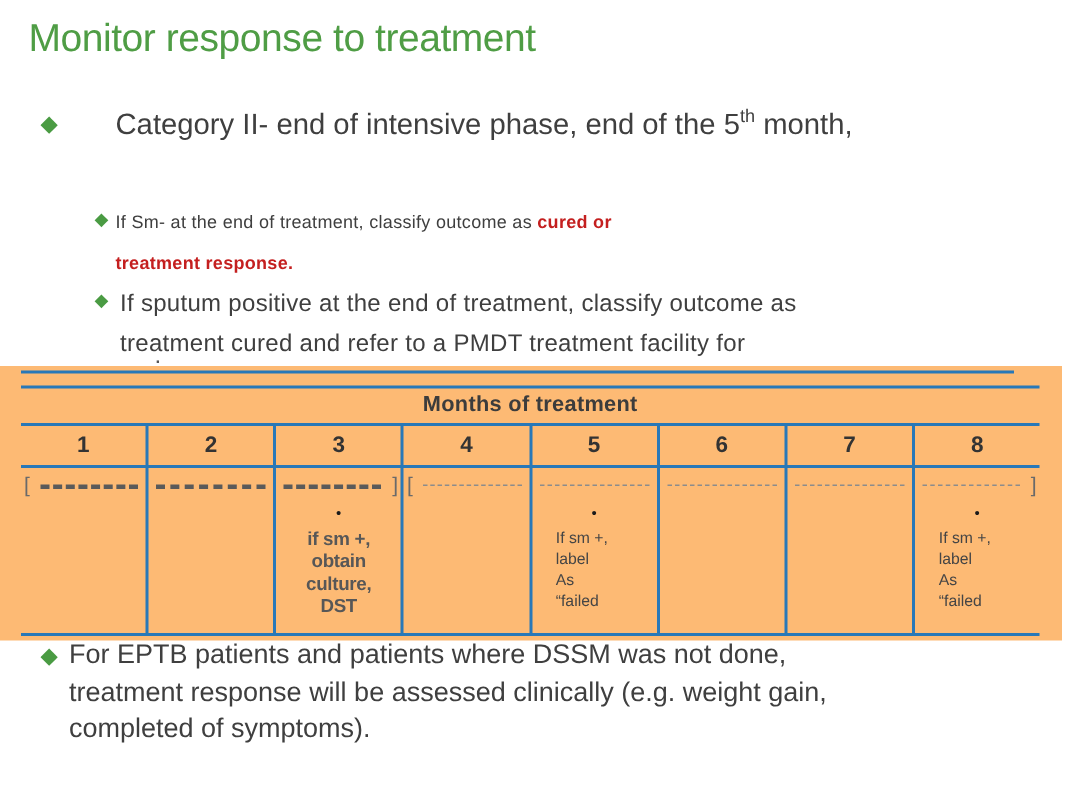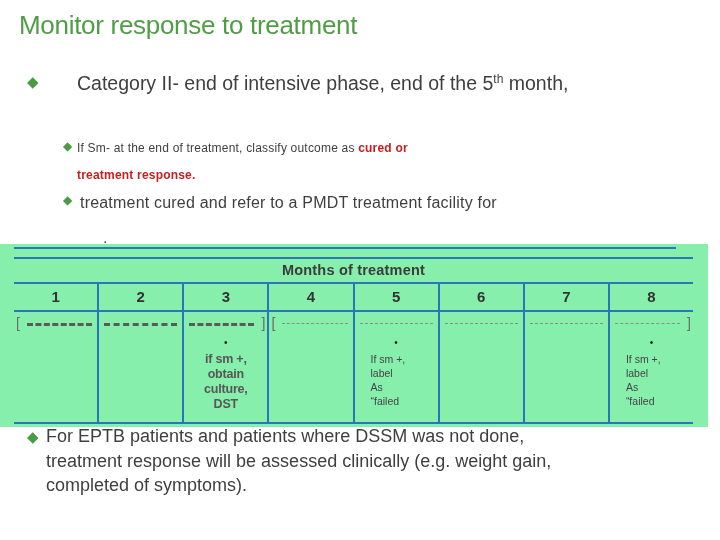--- a/index.html
+++ b/index.html
@@ -22,21 +22,21 @@
   .sb1-text{position:absolute;left:77px;top:135px;font-size:12px;line-height:27px;letter-spacing:0.2px;}
   .sb2-diamond{left:63px;top:193px;}
   .sb2-text{position:absolute;left:80px;top:189px;font-size:16px;line-height:27px;letter-spacing:0.2px;}
   .red{color:var(--red,#c41f1f);font-weight:bold;}
   sup{font-size:62%;line-height:0;}
   .remnant{position:absolute;left:103px;top:229px;font-size:16px;color:#555;}
   .b2-diamond{left:27px;top:428px;}
   .b2-text{position:absolute;left:46px;top:424px;font-size:18px;line-height:24.5px;}
   
   .figure{
-    position:absolute;left:0;top:244px;width:708px;height:183px;background:#86efac;text-decoration:underline;
+    position:absolute;left:0;top:244px;width:708px;height:183px;background:#fdba74;text-decoration:underline;
   }
   .top-rule{position:absolute;left:14px;top:3px;width:662px;height:2px;background:var(--table_blue,#2878b8);}
   .mtable{position:absolute;left:14px;top:13px;width:679px;}
   .mt-header{
     border-top:2px solid var(--table_blue,#2878b8);
     border-bottom:2px solid var(--table_blue,#2878b8);
     text-align:center;font-weight:bold;font-size:14.5px;color:#3c3c3c;
     padding:3px 0 4px;letter-spacing:0.2px;
   }
   .mt-nums{display:flex;border-bottom:2px solid var(--table_blue,#2878b8);}
@@ -75,20 +75,21 @@
   </div>
 
   <span class="diamond d-l2 sb1-diamond">◆</span>
   <div class="sb1-text">
     <div><span>If Sm- at the end of treatment, classify outcome as </span><span class="red">cured or</span></div>
     <div class="red">treatment response.</div>
   </div>
 
   <span class="diamond d-l2 sb2-diamond">◆</span>
   <div class="sb2-text">
+    <div>If sputum positive at the end of treatment, classify outcome as</div>
     <div>treatment cured and refer to a PMDT treatment facility for</div>
   </div>
   <span class="remnant">.</span>
 
   <div class="figure">
     <div class="top-rule"></div>
     <div class="mtable">
       <div class="mt-header">Months of treatment</div>
       <div class="mt-nums">
           <div class="num-cell">1</div>

